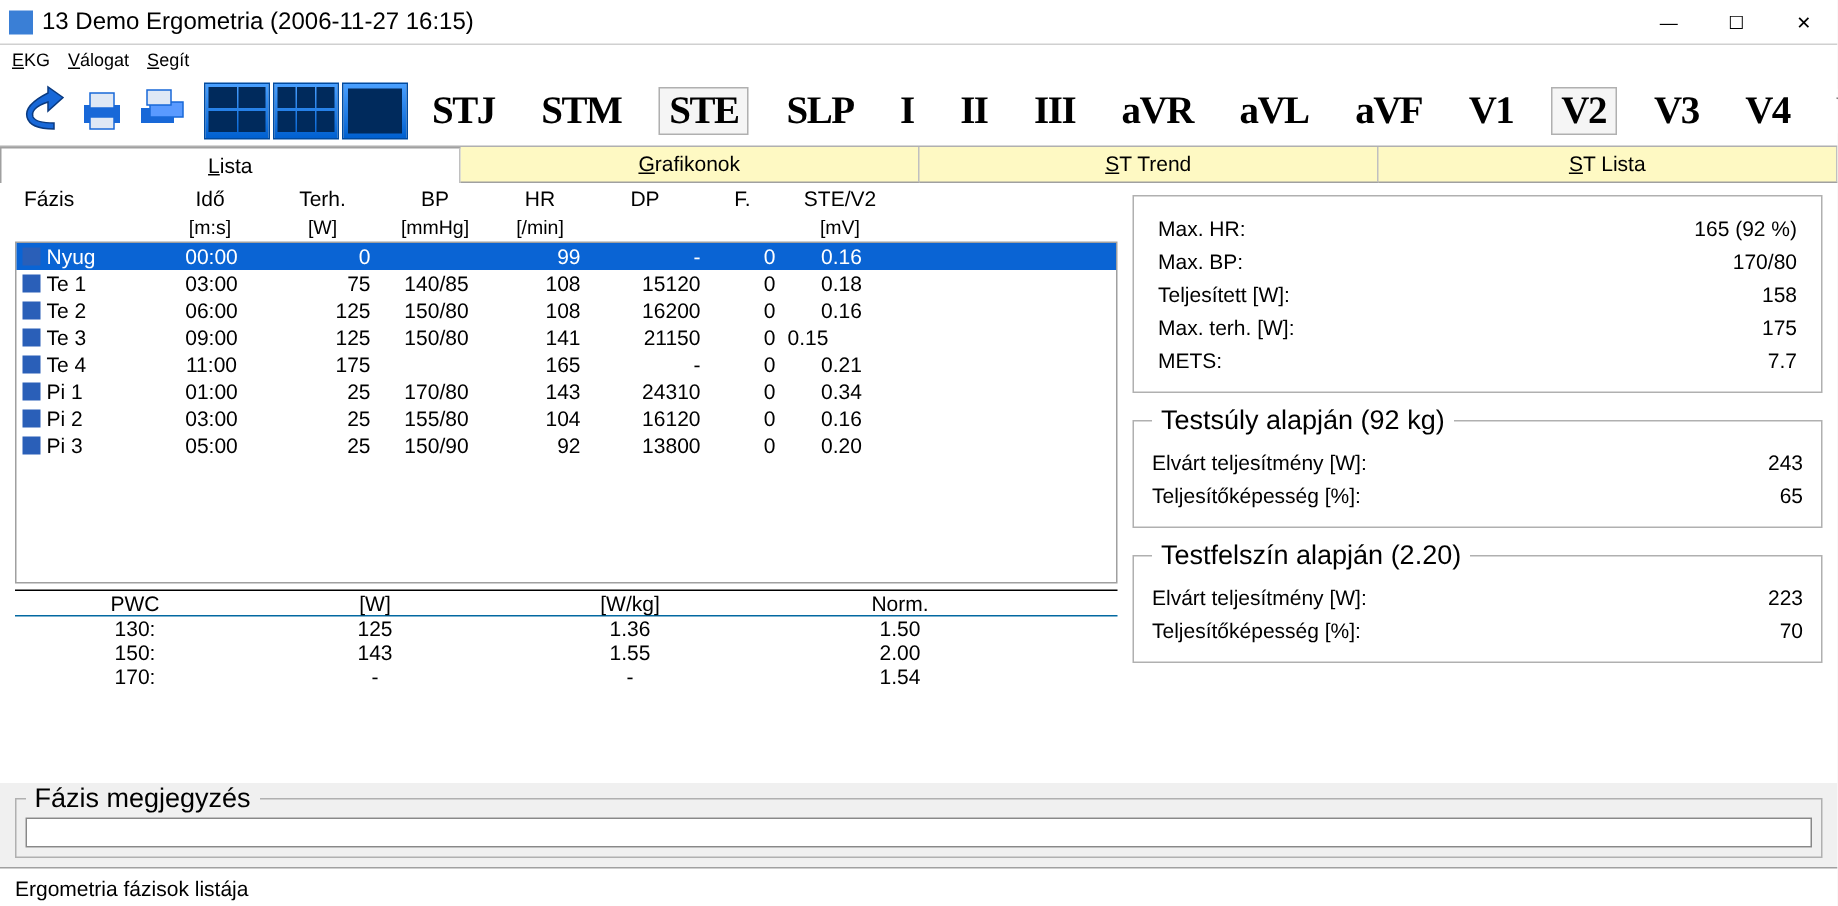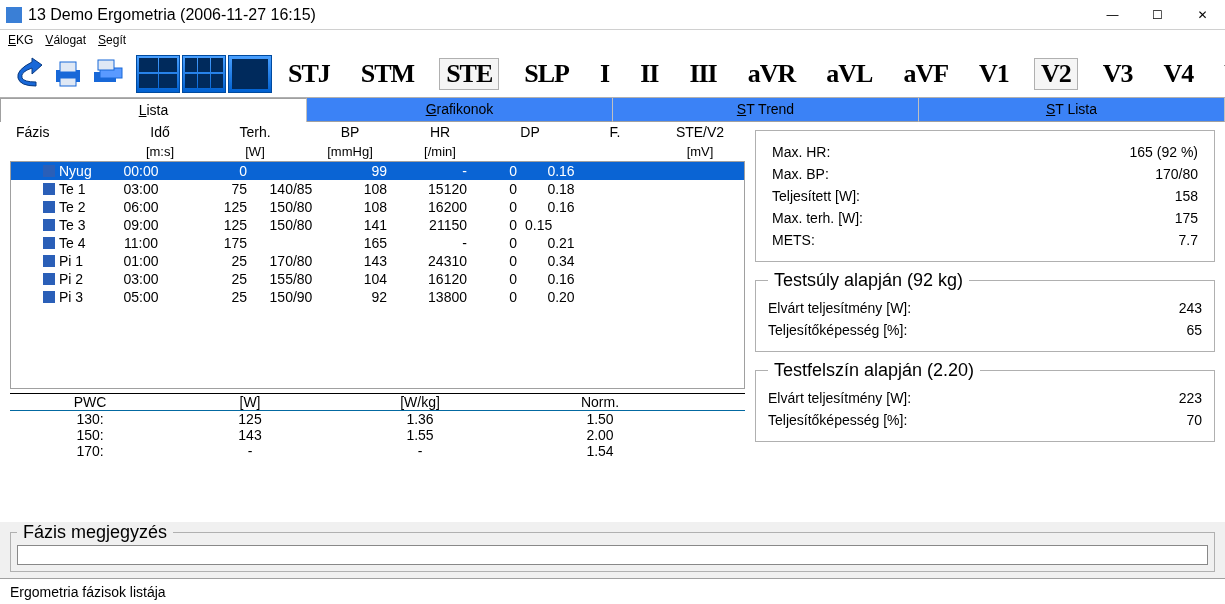--- a/index.html
+++ b/index.html
@@ -91,21 +91,21 @@
   letter-spacing: -1px;
 }
 .lead-btn.pressed {
   border: 1px solid #b0b0b0;
   background: #f5f5f5;
   padding: 0 6px;
 }
 .tabs-row {
   display: flex;
   height: 24px;
-  background: #3b82f6;
+  background: #fef9c3;
 }
 .tab {
   flex: 1;
   text-align: center;
   border-bottom: 1px solid #a0a0a0;
   border-right: 1px solid #c0c0c0;
   line-height: 22px;
   font-size: 14px;
 }
 .tab.active {
@@ -132,26 +132,26 @@
   display: flex;
   flex-direction: column;
   padding-top: 8px;
   gap: 8px;
 }
 .hdr-row, .data-row {
   display: grid;
   grid-template-columns: 90px 80px 70px 80px 60px 80px 50px 80px;
   font-size: 14px;
 }
-.hdr-row { text-align: center; gap: 20px; }
+.hdr-row { text-align: center; }
 .hdr-row .cell { padding: 2px 0; }
 .hdr-row .sub { font-size: 13px; }
 .phase-list { border: 1px solid #a0a0a0; height: 228px; }
 .data-row .cell { padding: 1px 4px; text-align: right; }
-.data-row .cell.ph { text-align: right; display:flex; align-items:center; gap:4px;margin-left:28px;}
+.data-row .cell.ph { text-align: right; display:flex; align-items:center; gap:4px;}
 .data-row .cell.ph .pi {
   width: 12px; height:12px; background:#2a5fb8; display:inline-block;
 }
 .data-row.selected {
   background: #0a64d4;
   color: #fff;
 }
 .pwc-table {
   margin-top: 4px;
   border-top: 1px solid #000;

